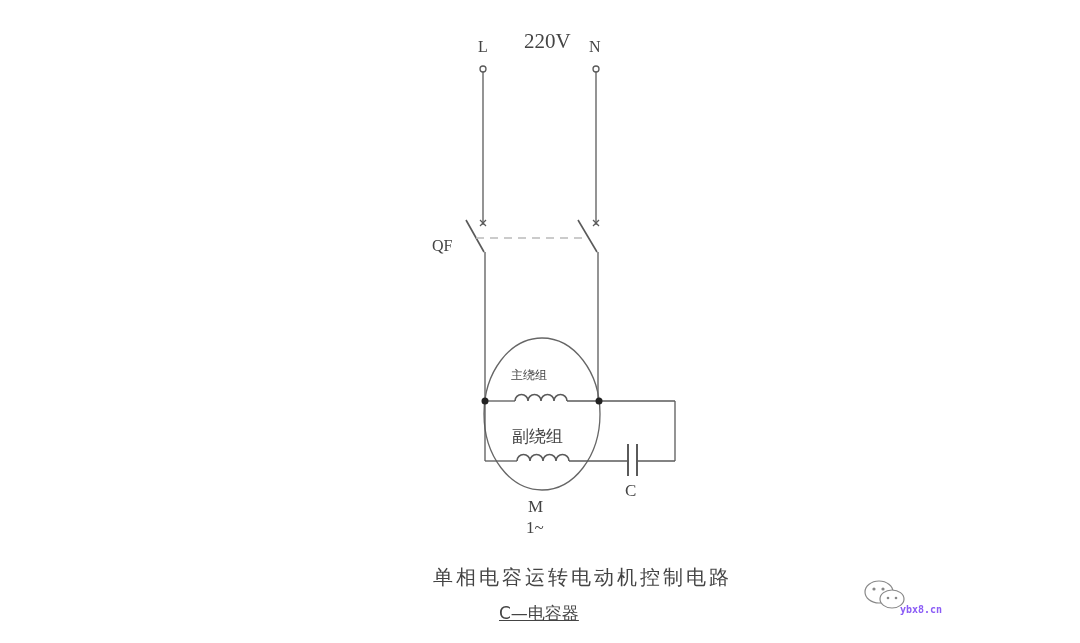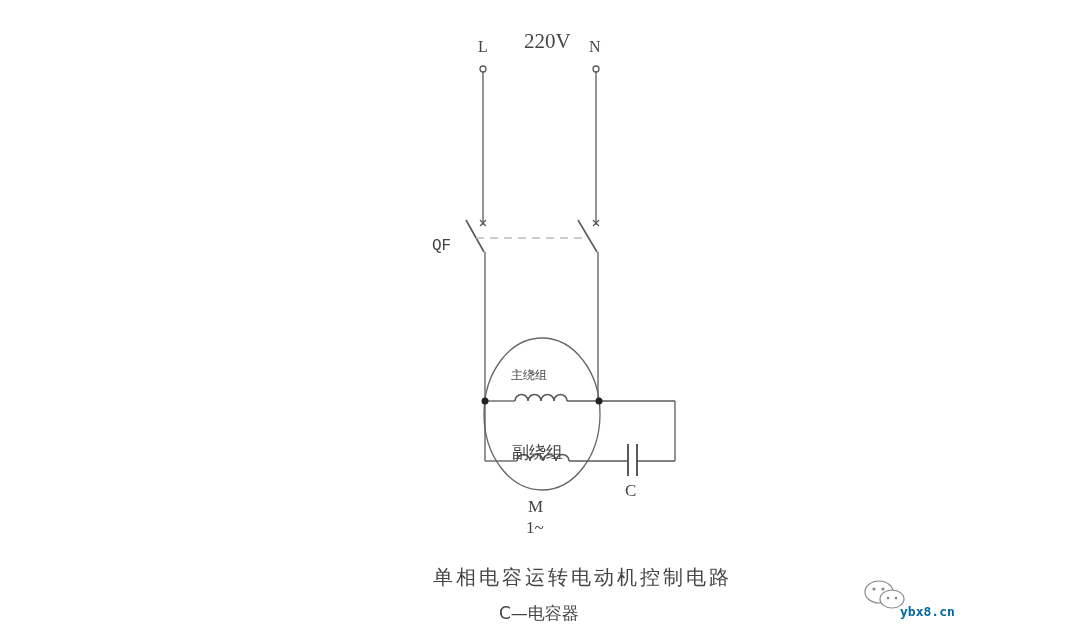--- a/index.html
+++ b/index.html
@@ -19,22 +19,22 @@
       position: absolute; left: 862px; top: 574px; width: 200px; height: 60px;
     }
     .wm-text {
       position: absolute; left: 52px; top: 4px;
       font-family: "DejaVu Sans", sans-serif; font-size: 24px;
       color: #fff; letter-spacing: 2px;
       text-shadow: 0 0 1px #777, 0 0 1px #777, 1px 1px 0 #999;
     }
     .wm-url {
       position: absolute; left: 38px; top: 30px;
-      font-family: "DejaVu Sans Mono", monospace; font-size: 13px;
-      color: #0369a1; font-weight: bold; text-align: center;
+      font-family: "DejaVu Sans Mono", monospace; font-size: 10px;
+      color: #8b5cf6; font-weight: bold; text-align: center;
     }
   </style>
 </head>
 <body>
 
 <svg id="diagram" width="1080" height="643" viewBox="0 0 1080 643">
   <g stroke="#5a5a5a" stroke-width="1.3" fill="none">
 
     <circle cx="483" cy="69" r="3"></circle>
     <circle cx="596" cy="69" r="3"></circle>
@@ -73,28 +73,28 @@
     <line x1="675" y1="401" x2="675" y2="461"></line>
   </g>
 
   <circle cx="485" cy="401" r="3.5" fill="#222"></circle>
   <circle cx="599" cy="401" r="3.5" fill="#222"></circle>
 </svg>
 
 <span class="lbl serif" style="left:478px; top:38px; font-size:16px;">L</span>
 <span class="lbl serif" style="left:524px; top:29px; font-size:21px;">220V</span>
 <span class="lbl serif" style="left:589px; top:38px; font-size:16px;">N</span>
-<span class="lbl serif" style="left:432px; top:237px; font-size:16px;font-family:Liberation Mono, monospace;">QF</span>
+<span class="lbl serif" style="left:432px; top:237px; font-size:16px;">QF</span>
 <span class="lbl cjk" style="left:511px; top:367px; font-size:12px;">主绕组</span>
-<span class="lbl cjk" style="left:512px; top:425px; font-size:17px;margin-top:16px;">副绕组</span>
+<span class="lbl cjk" style="left:512px; top:425px; font-size:17px;">副绕组</span>
 <span class="lbl serif" style="left:625px; top:481px; font-size:17px;">C</span>
 <span class="lbl serif" style="left:528px; top:497px; font-size:17px;">M</span>
 <span class="lbl serif" style="left:526px; top:518px; font-size:17px;">1~</span>
 <span class="lbl cjk" style="left:433px; top:564px; font-size:20px; letter-spacing:3px;">单相电容运转电动机控制电路</span>
-<span class="lbl cjk" style="left:499px; top:602px; font-size:17px;">C—电容器</span>
+<span class="lbl cjk" style="left:499px; top:602px; font-size:17px;text-decoration:underline;">C—电容器</span>
 
 <div class="watermark">
   <svg width="48" height="36" viewBox="0 0 48 36" style="position:absolute; left:0; top:4px;">
     <g fill="#fff" stroke="#888" stroke-width="1.2">
       <ellipse cx="17" cy="14" rx="14" ry="11"></ellipse>
       <ellipse cx="30" cy="21" rx="12" ry="9"></ellipse>
     </g>
     <g fill="#888">
       <circle cx="12" cy="11" r="1.6"></circle>
         <circle cx="21" cy="11" r="1.6"></circle>

